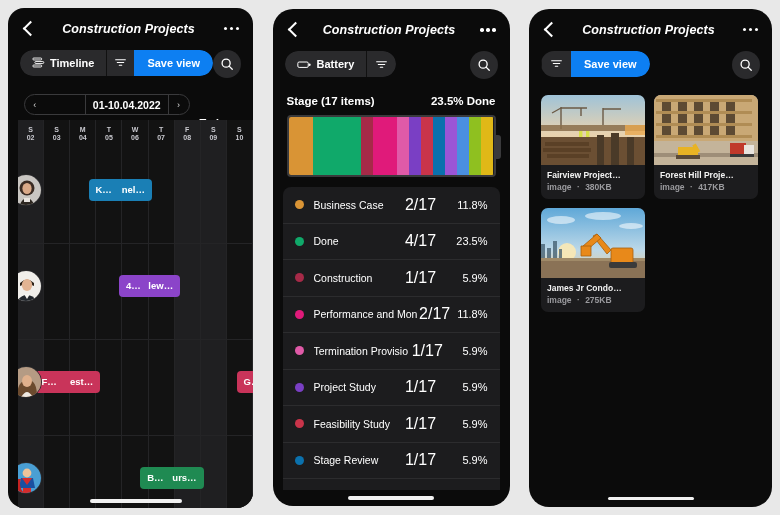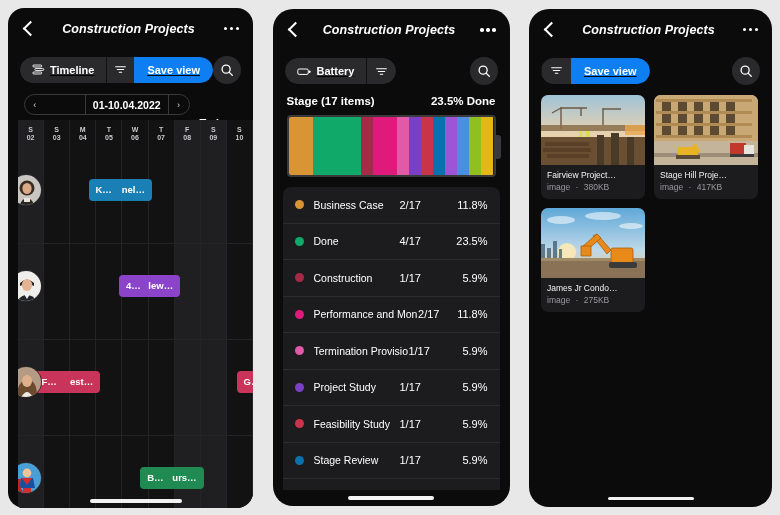--- a/index.html
+++ b/index.html
@@ -62,25 +62,24 @@
   }
   .dots-icon {
     width: 20px; display: flex; gap: 2.5px; justify-content: flex-end;
     flex: 0 0 auto; cursor: pointer;
   }
   .dots-icon i { width: 3.4px; height: 3.4px; border-radius: 50%; background: #fff; display: block; }
 
   
   .toolbar {
     height: 40px;
-    display: flex; align-items: center;
+    display: flex; align-items: flex-start;
     padding: 0 12px;
     gap: 0px;
     flex: 0 0 auto;
-    text-decoration: underline;
   }
   .seg {
     display: flex; align-items: center; height: 26px;
     border-radius: 13px; overflow: hidden;
   }
   .chip {
     display: flex; align-items: center; gap: 5px;
     height: 26px; padding: 0 12px;
     background: #2a2a2c; color: #fff;
     font-size: 11px; font-weight: bold;
@@ -196,35 +195,35 @@
     margin: 0 10px 0 10px;
     background: #1c1c1e; border-radius: 8px 8px 0 0;
     flex: 1 1 auto; overflow: hidden;
   }
   .lrow {
     height: 36.5px; display: flex; align-items: center;
     padding: 0 12px; border-bottom: 1px solid #2c2c2e;
   }
   .lrow .dot { width: 9px; height: 9px; border-radius: 50%; flex: 0 0 auto; }
   .lrow .nm { flex: 1 1 auto; color: #fff; font-size: 10.5px; margin-left: 10px; white-space: nowrap; overflow: hidden; }
-  .lrow .ct { color: #fff; font-size: 11px; width: 42px; text-align: left; }
+  .lrow .ct { color: #fff; font-size: 16px; width: 42px; text-align: center; }
   .lrow .pc { color: #fff; font-size: 11px; width: 46px; text-align: right; }
 
   
   .filegrid {
     flex: 1 1 auto;
     display: flex; flex-wrap: wrap;
     align-content: flex-start;
     gap: 9px;
     padding: 4px 12px 0 12px;
     overflow: hidden;
   }
   .filecard {
     width: 104px; background: #1c1c1e;
-    border-radius: 7px; overflow: hidden; cursor: pointer;
+    border-radius: 7px; overflow: hidden; cursor: pointer; font-weight: bold;
   }
   .thumb { width: 104px; height: 70px; position: relative; overflow: hidden; }
   .thumb svg { display: block; width: 104px; height: 70px; }
   .fmeta { padding: 5px 6px 7px 6px; }
   .fname { color: #f2f2f2; font-size: 8.5px; white-space: nowrap; overflow: hidden; }
   .fsub { color: #9a9a9e; font-size: 8.5px; margin-top: 2px; }
 
   .homebar {
     height: 16px; flex: 0 0 auto;
     display: flex; align-items: center; justify-content: center;
@@ -657,21 +656,21 @@
                 <rect x="22" y="60" width="24" height="4" fill="#5a4a38"></rect>
               </g>
       <g>
                 <rect x="76" y="48" width="16" height="12" fill="#c0392b"></rect>
                 <rect x="90" y="50" width="10" height="10" fill="#e8e4de"></rect>
                 <rect x="76" y="59" width="24" height="3" fill="#3a3a3a"></rect>
               </g>
     </svg>
           </div>
           <div class="fmeta">
-            <div class="fname">Stage Hill Proje…</div>
+            <div class="fname">Forest Hill Proje…</div>
             <div class="fsub"><span>image</span><span style="margin: 0px 3px;"> · </span><span>417KB</span></div>
           </div>
         </div>
         <div class="filecard">
           <div class="thumb">
             <svg width="104" height="70" viewBox="0 0 104 70" preserveAspectRatio="none">
       <defs>
                 <linearGradient id="sk3" x1="0" y1="0" x2="0" y2="1">
         <stop offset="0" stop-color="#5fa8d8"></stop>
                   <stop offset="0.6" stop-color="#bcd8e8"></stop>

